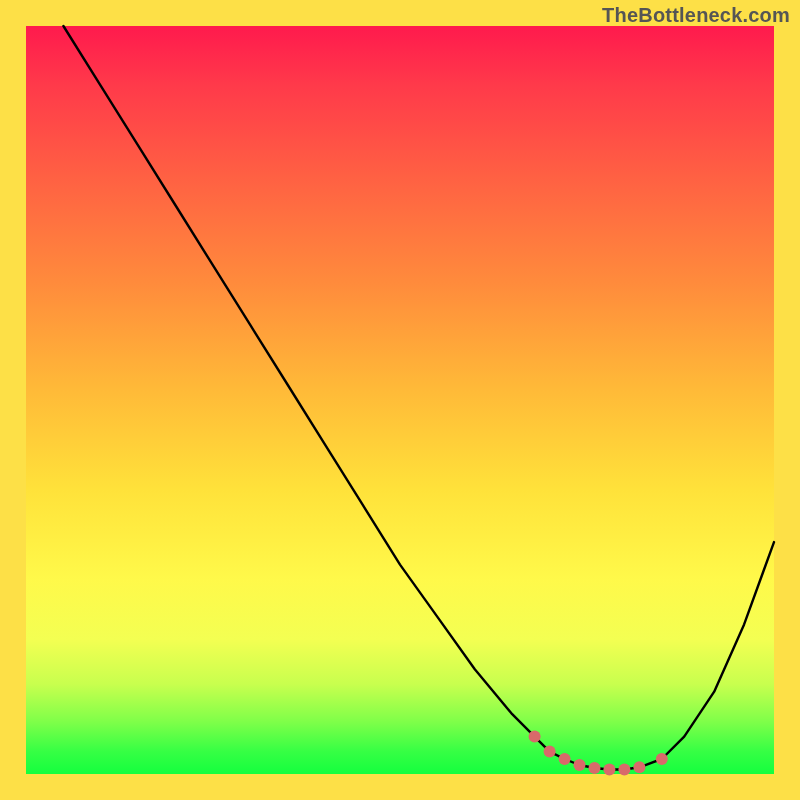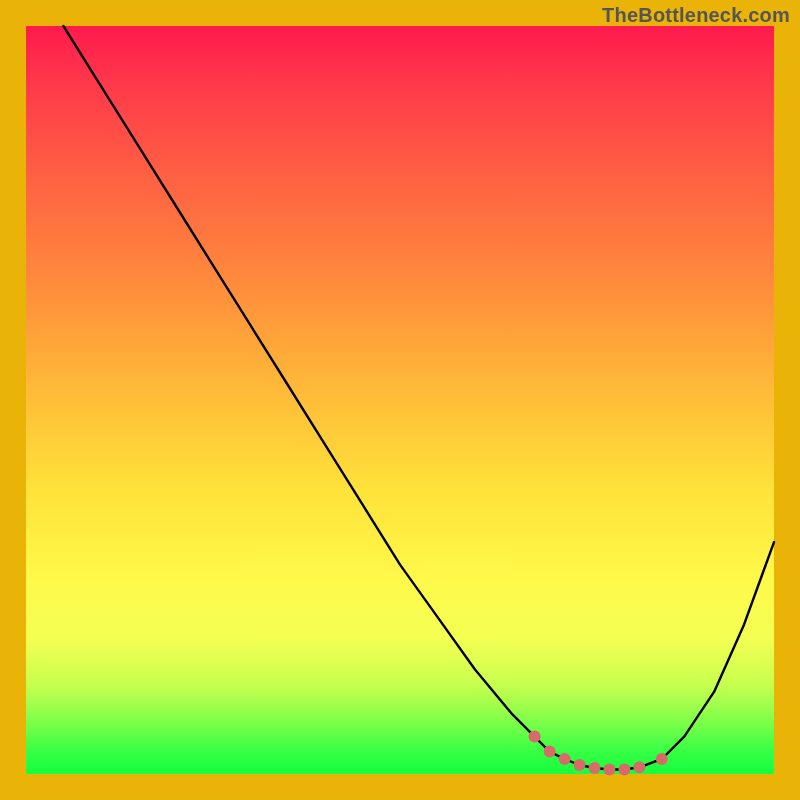--- a/index.html
+++ b/index.html
@@ -8,21 +8,21 @@
     width: 800px;
     height: 800px;
     background: #000;
     font-family: Arial, Helvetica, sans-serif;
     overflow: hidden;
   }
   .frame {
     position: relative;
     width: 800px;
     height: 800px;
-    background: #eab308;
+    background: #fde047;
   }
   .plot {
     position: absolute;
     left: 26px;
     top: 26px;
     width: 748px;
     height: 748px;
     
     background: linear-gradient(
       to bottom,

